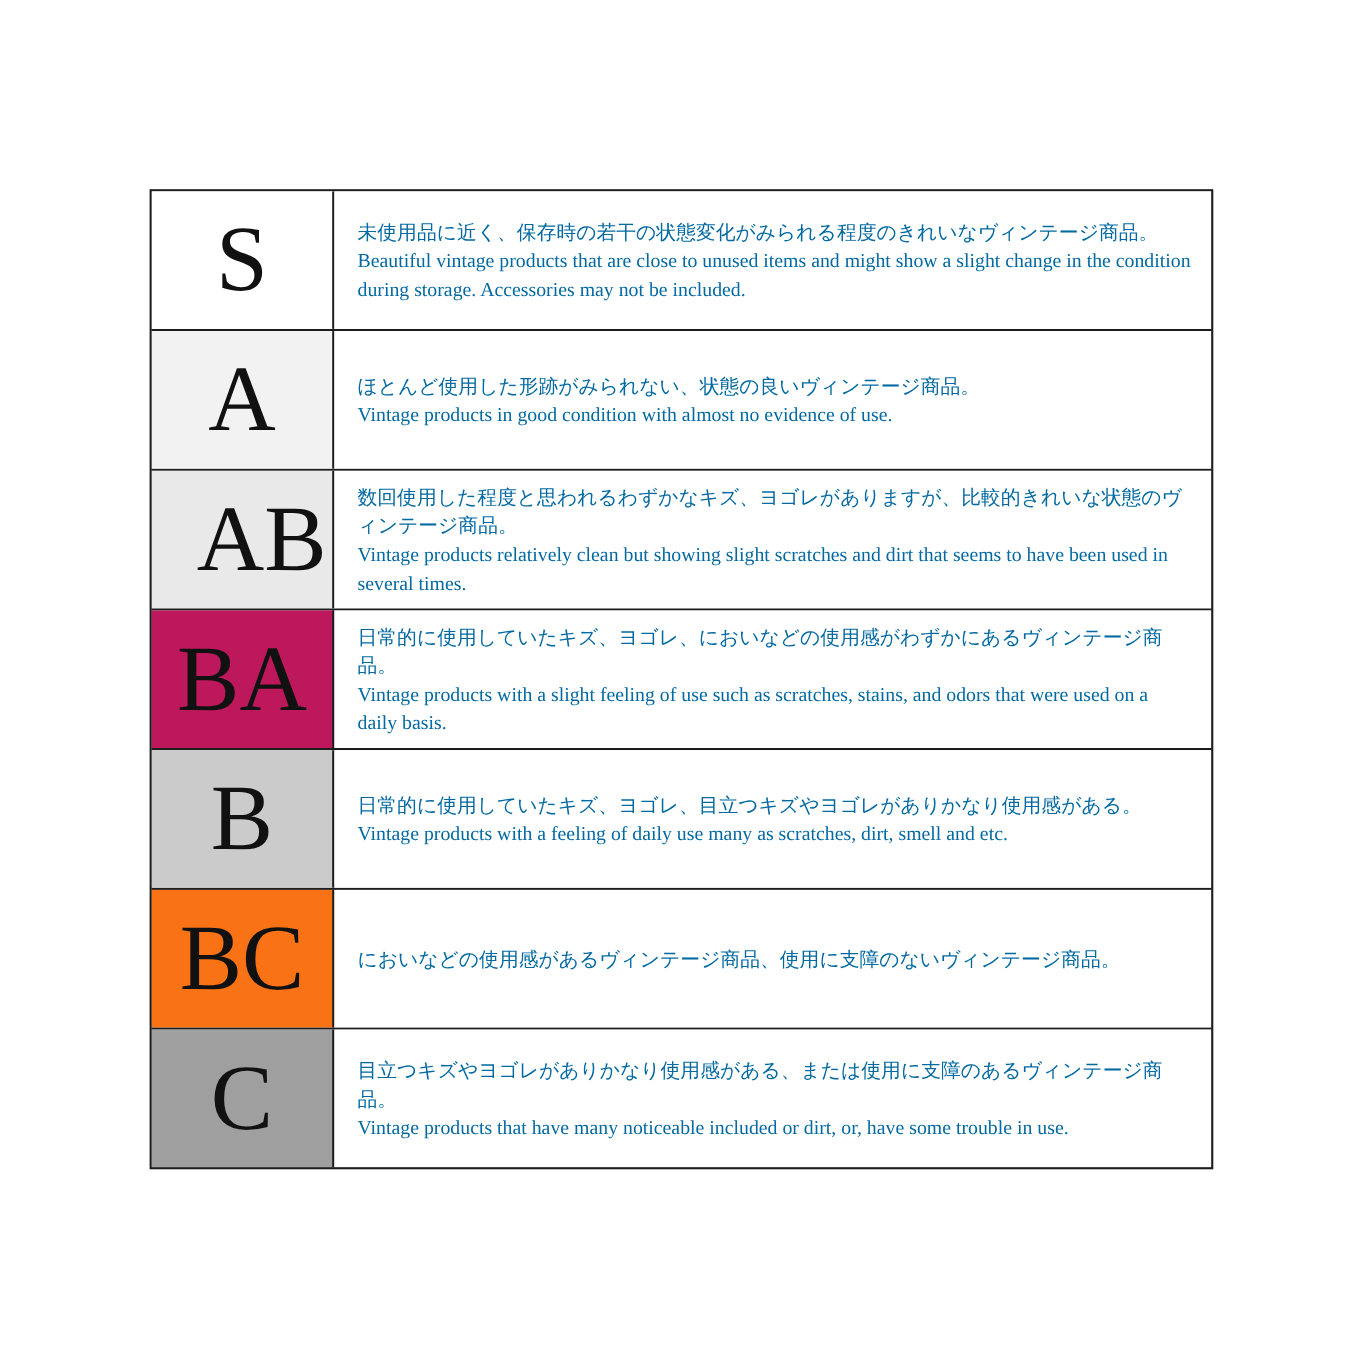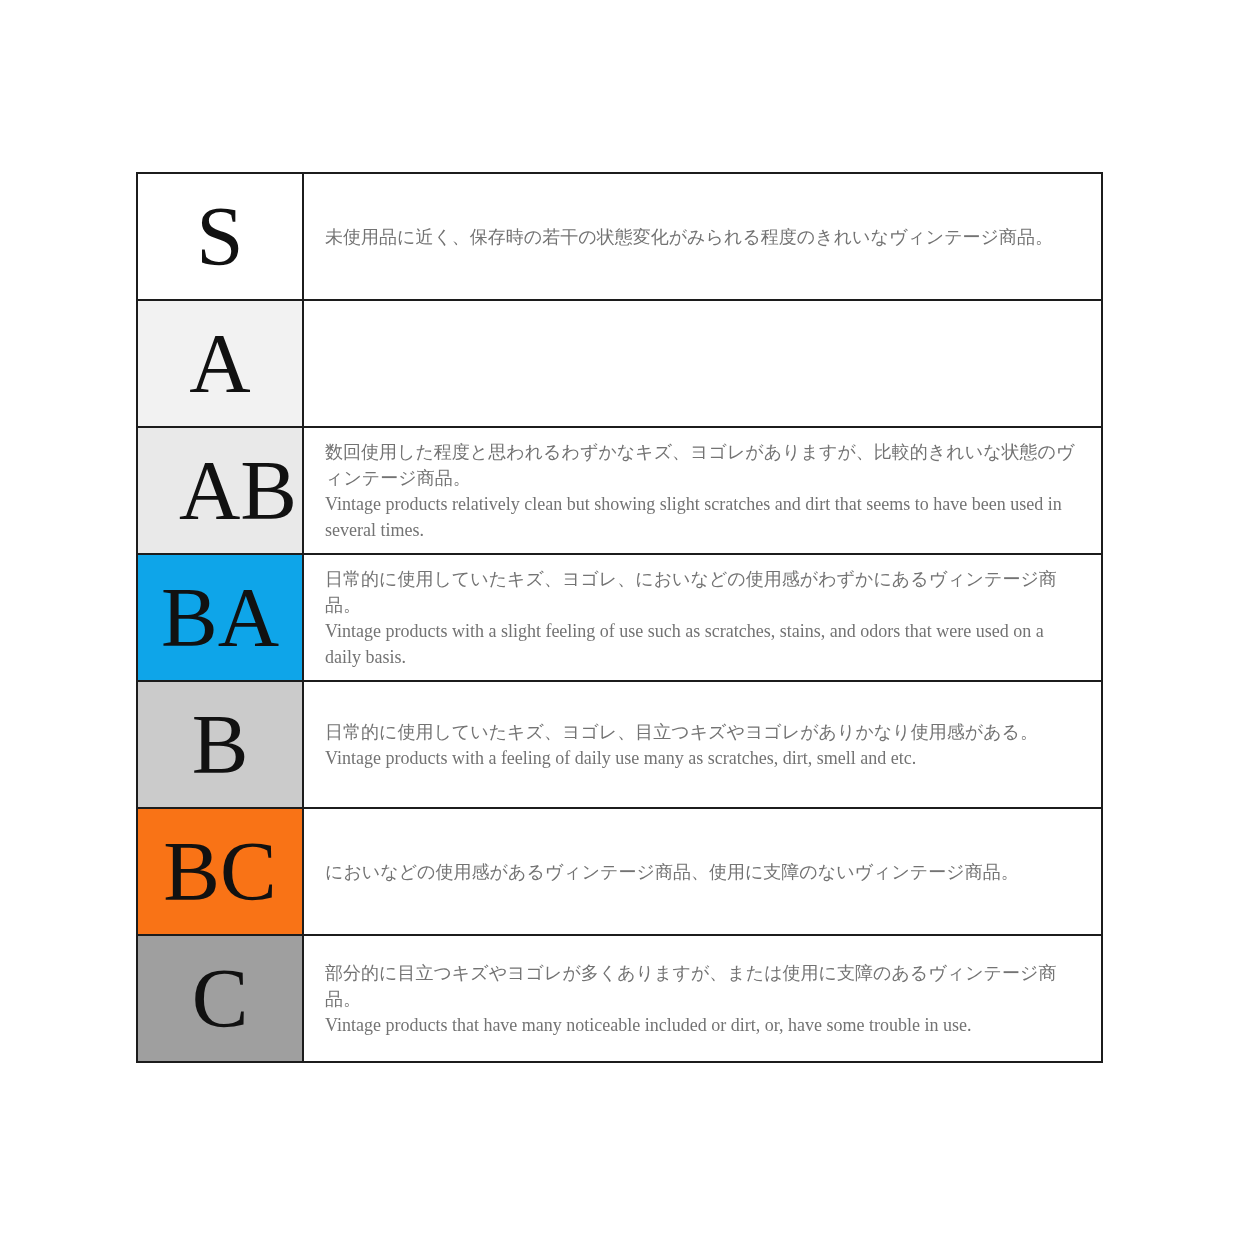--- a/index.html
+++ b/index.html
@@ -62,59 +62,66 @@
     overflow: hidden;
   }
   .desc-text {
     width: 758px;
     max-width: 758px;
   }
   .desc-jp, .desc-en {
     font-family: "Liberation Serif", "DejaVu Serif", serif;
     font-size: 18px;
     line-height: 26px;
-    color: #737373;
+    color: #0369a1;
   }
 </style>
 </head>
 <body>
 
 <div class="canvas">
   <div class="grade-table" id="grade-table">
   <div class="grade-row">
     <div class="grade-cell" style="background: rgb(255, 255, 255);">
       <span class="grade-label">S</span>
     </div>
     <div class="desc-cell">
       <div class="desc-text">
         <div class="desc-jp">未使用品に近く、保存時の若干の状態変化がみられる程度のきれいなヴィンテージ商品。</div>
+        <div class="desc-en">Beautiful vintage products that are close to unused items and might show a slight change in the condition during storage. Accessories may not be included.</div>
       </div>
     </div>
   </div>
 
   <div class="grade-row">
     <div class="grade-cell" style="background: rgb(242, 242, 242);">
       <span class="grade-label">A</span>
+    </div>
+    <div class="desc-cell">
+      <div class="desc-text">
+        <div class="desc-jp">ほとんど使用した形跡がみられない、状態の良いヴィンテージ商品。</div>
+        <div class="desc-en">Vintage products in good condition with almost no evidence of use.</div>
+      </div>
     </div>
   </div>
 
   <div class="grade-row">
     <div class="grade-cell" style="background: rgb(233, 233, 233); padding-left: 36px;">
       <span class="grade-label">AB</span>
     </div>
     <div class="desc-cell">
       <div class="desc-text">
         <div class="desc-jp">数回使用した程度と思われるわずかなキズ、ヨゴレがありますが、比較的きれいな状態のヴィンテージ商品。</div>
         <div class="desc-en">Vintage products relatively clean but showing slight scratches and dirt that seems to have been used in several times.</div>
       </div>
     </div>
   </div>
 
   <div class="grade-row">
-    <div class="grade-cell" style="background: #0ea5e9;">
+    <div class="grade-cell" style="background: #be185d;">
       <span class="grade-label">BA</span>
     </div>
     <div class="desc-cell">
       <div class="desc-text">
         <div class="desc-jp">日常的に使用していたキズ、ヨゴレ、においなどの使用感がわずかにあるヴィンテージ商品。</div>
         <div class="desc-en">Vintage products with a slight feeling of use such as scratches, stains, and odors that were used on a daily basis.</div>
       </div>
     </div>
   </div>
 
@@ -140,19 +147,19 @@
       </div>
     </div>
   </div>
 
   <div class="grade-row">
     <div class="grade-cell" style="background: rgb(159, 159, 159);">
       <span class="grade-label">C</span>
     </div>
     <div class="desc-cell">
       <div class="desc-text">
-        <div class="desc-jp">部分的に目立つキズやヨゴレが多くありますが、または使用に支障のあるヴィンテージ商品。</div>
+        <div class="desc-jp">目立つキズやヨゴレがありかなり使用感がある、または使用に支障のあるヴィンテージ商品。</div>
         <div class="desc-en">Vintage products that have many noticeable included or dirt, or, have some trouble in use.</div>
       </div>
     </div>
   </div>
 </div>
 </div>
 
 </body></html>

